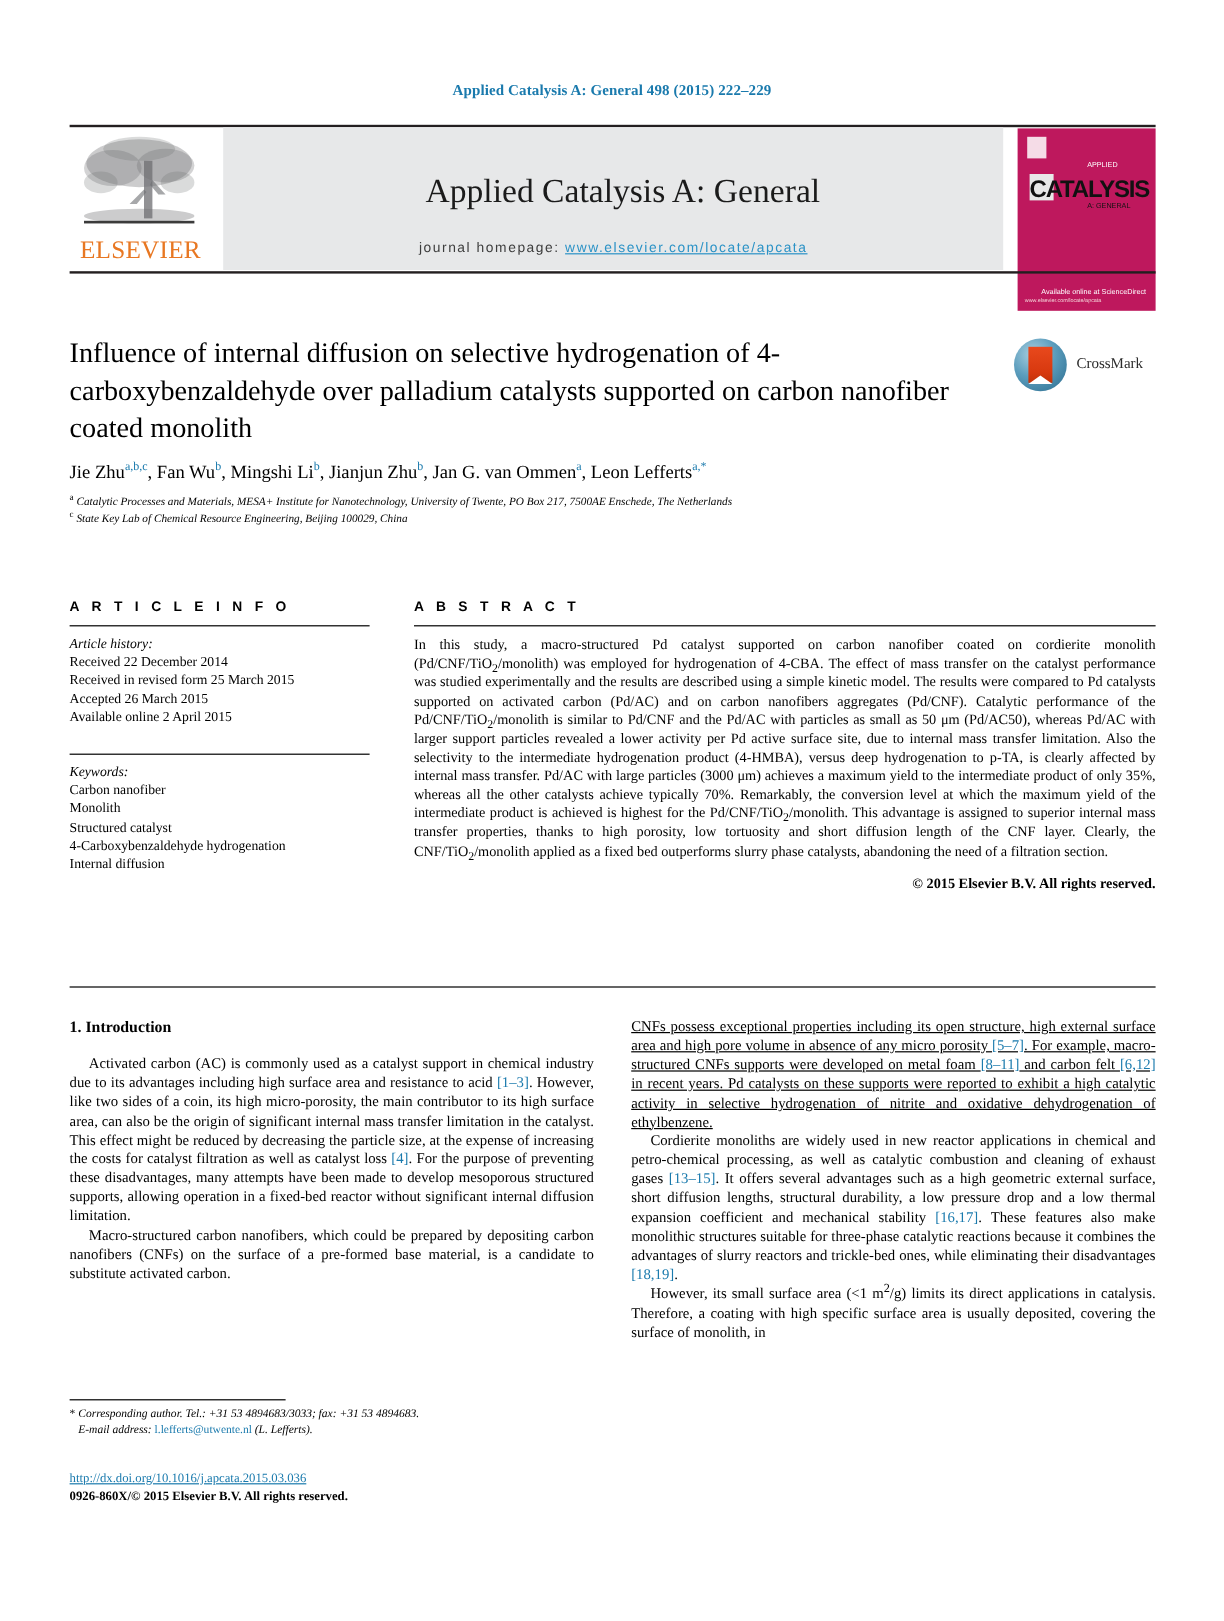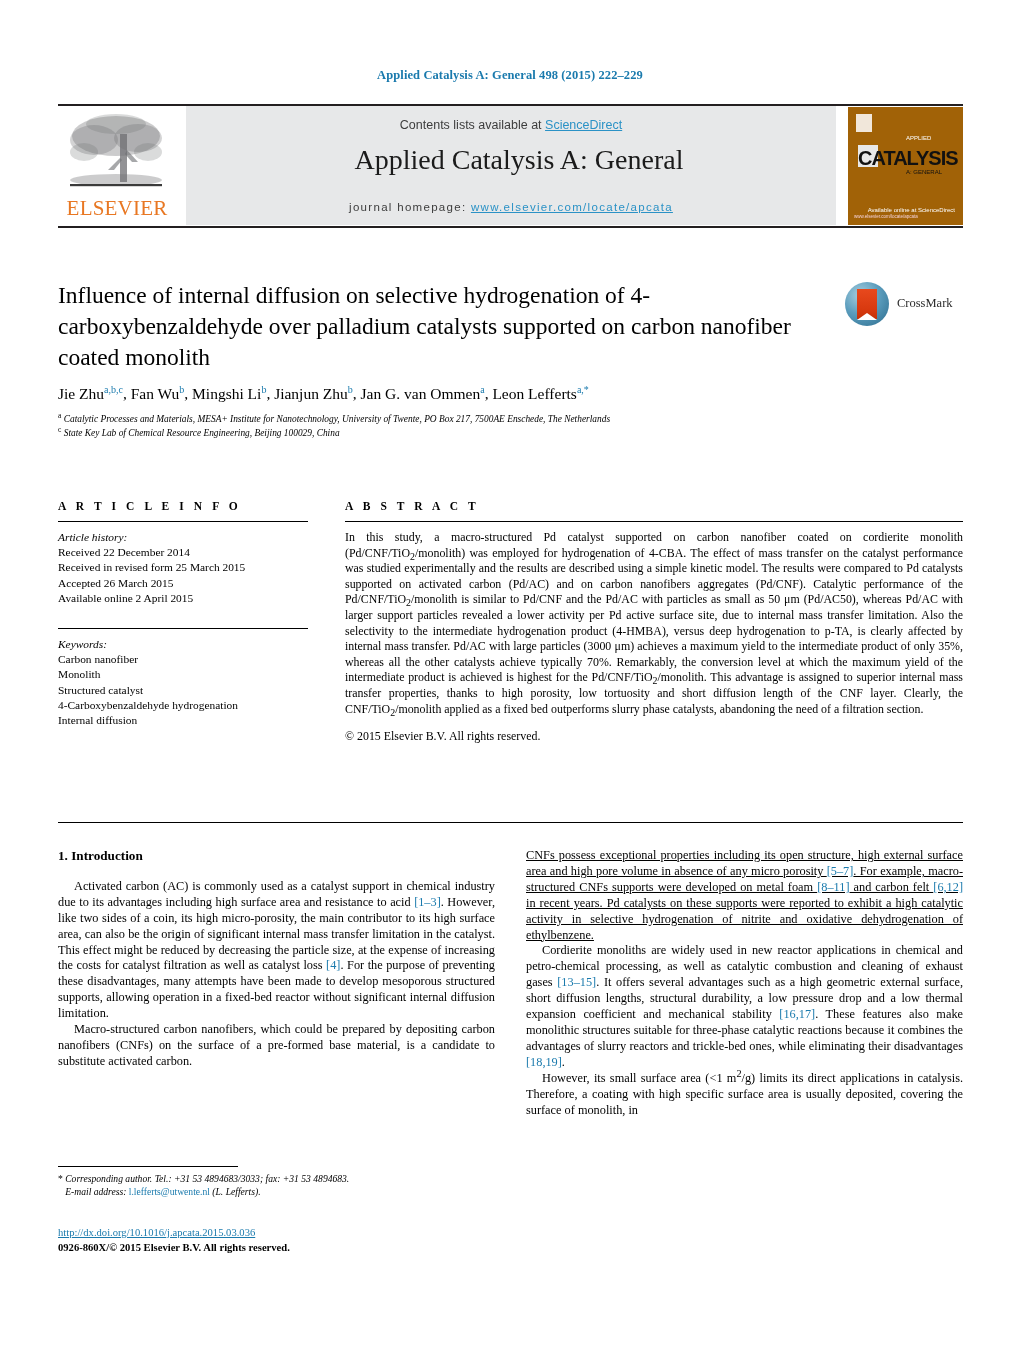--- a/index.html
+++ b/index.html
@@ -111,22 +111,22 @@
     font-size: 11.5px;
     letter-spacing: 1.3px;
     color: #3d3d3d;
   }
   .banner-home .url { color: #2b92c6; }
   .cover {
     position: absolute;
     left: 790px;
     top: 1px;
     width: 115px;
-    height: 118px;
-    background: #a16207;
+    height: 152px;
+    background: #be185d;
     overflow: hidden;
   }
   .cover-inner { position:absolute; inset:0; }
   .cover-el {
     position:absolute; left:8px; top:7px; width:16px; height:18px;
     background:#ffffff; opacity:.85;
   }
   .cover-catalysis {
     position:absolute; left:10px; top:40px; width:96px;
     font-family:"Liberation Sans", sans-serif;
@@ -236,21 +236,21 @@
   .affiliations sup { font-style: normal; font-size: 7.5px; }
 
   
   .info-col {
     position: absolute;
     left: 58px;
     top: 500px;
     width: 250px;
   }
   .sec-head {
-    font-family: Liberation Serif, serif;
+    font-family: Liberation Sans, sans-serif;
     font-size: 11.5px;
     font-weight: bold;
     letter-spacing: 3.6px;
     color: #000;
   }
   .rule {
     border-top: 1.1px solid #000;
     margin-top: 9px;
     margin-bottom: 8px;
   }
@@ -269,24 +269,24 @@
     width: 618px;
   }
   .abs-body {
     font-family: "Liberation Serif", serif;
     font-size: 11.9px;
     line-height: 15.6px;
     text-align: justify;
   }
   .abs-copy {
     margin-top: 12px;
-    text-align: left;
+    text-align: right;
     font-family: "Liberation Serif", serif;
     font-size: 11.9px;
-    font-weight: normal;
+    font-weight: bold;
   }
 
   .region-rule {
     position: absolute;
     left: 58px;
     top: 822px;
     width: 905px;
     border-top: 1.1px solid #000;
   }
 
@@ -367,23 +367,20 @@
           <path d="M56 48 L44 60 L50 60 L58 50 Z" opacity="0.6"></path>
           <path d="M63 40 L74 52 L68 52 L61 44 Z" opacity="0.6"></path>
           <ellipse cx="52" cy="70" rx="46" ry="6" opacity="0.35"></ellipse>
         </g>
         <rect x="6" y="74" width="92" height="2.2" fill="#3b3b3b"></rect>
       </svg>
       <div class="elsevier-word">ELSEVIER</div>
     </div>
 
     <div class="banner">
-      <div class="banner-contents">
-        <span>Contents lists available at </span><a class="sd" href="#">ScienceDirect</a>
-      </div>
       <div class="banner-title">Applied Catalysis A: General</div>
       <div class="banner-home">
         <span>journal homepage: </span><a class="url" href="#">www.elsevier.com/locate/apcata</a>
       </div>
     </div>
 
     <div class="cover">
       <div class="cover-inner">
         <div class="cover-el"></div>
         <div class="cover-small">APPLIED</div>

